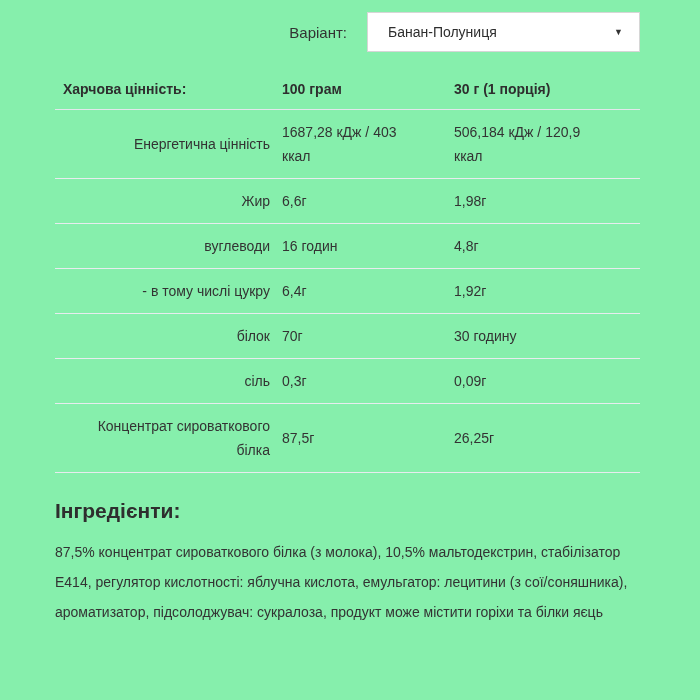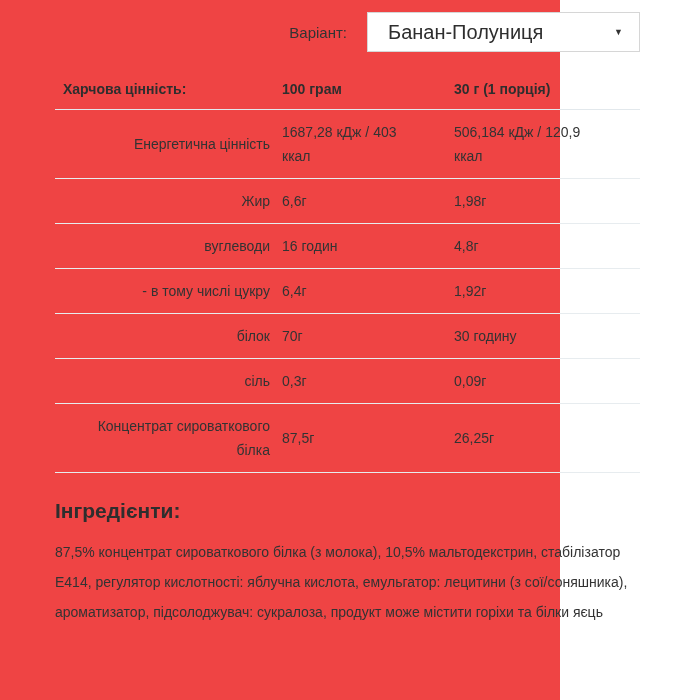--- a/index.html
+++ b/index.html
@@ -3,24 +3,24 @@
 <meta charset="utf-8">
 <style>
   * { margin: 0; padding: 0; box-sizing: border-box; }
   html, body {
     width: 700px;
     background: #ffffff;
     font-family: "Liberation Sans", sans-serif;
     color: #333333;
   }
   .page {
-    width: 560px;
+    width: 700px;
     height: 700px;
     padding: 12px 60px 0 55px;
-    background: #ef4444;
+    background: #86efac;
   }
   
   .variant-row {
     width: 585px;
     display: flex;
     justify-content: flex-end;
     align-items: center;
     gap: 20px;
   }
   .variant-label {
@@ -33,21 +33,21 @@
     height: 40px;
     border: 1px solid #d6d6d6;
     background: #ffffff;
     display: flex;
     align-items: center;
     justify-content: space-between;
     padding: 0 16px 0 20px;
     cursor: pointer;
   }
   .variant-select .value {
-    font-size: 20px;
+    font-size: 14px;
     color: #2e2e2e;
   }
   .variant-select .caret {
     font-size: 9px;
     color: #333333;
     line-height: 1;
   }
   
   table.nutrition {
     margin-top: 23px;

